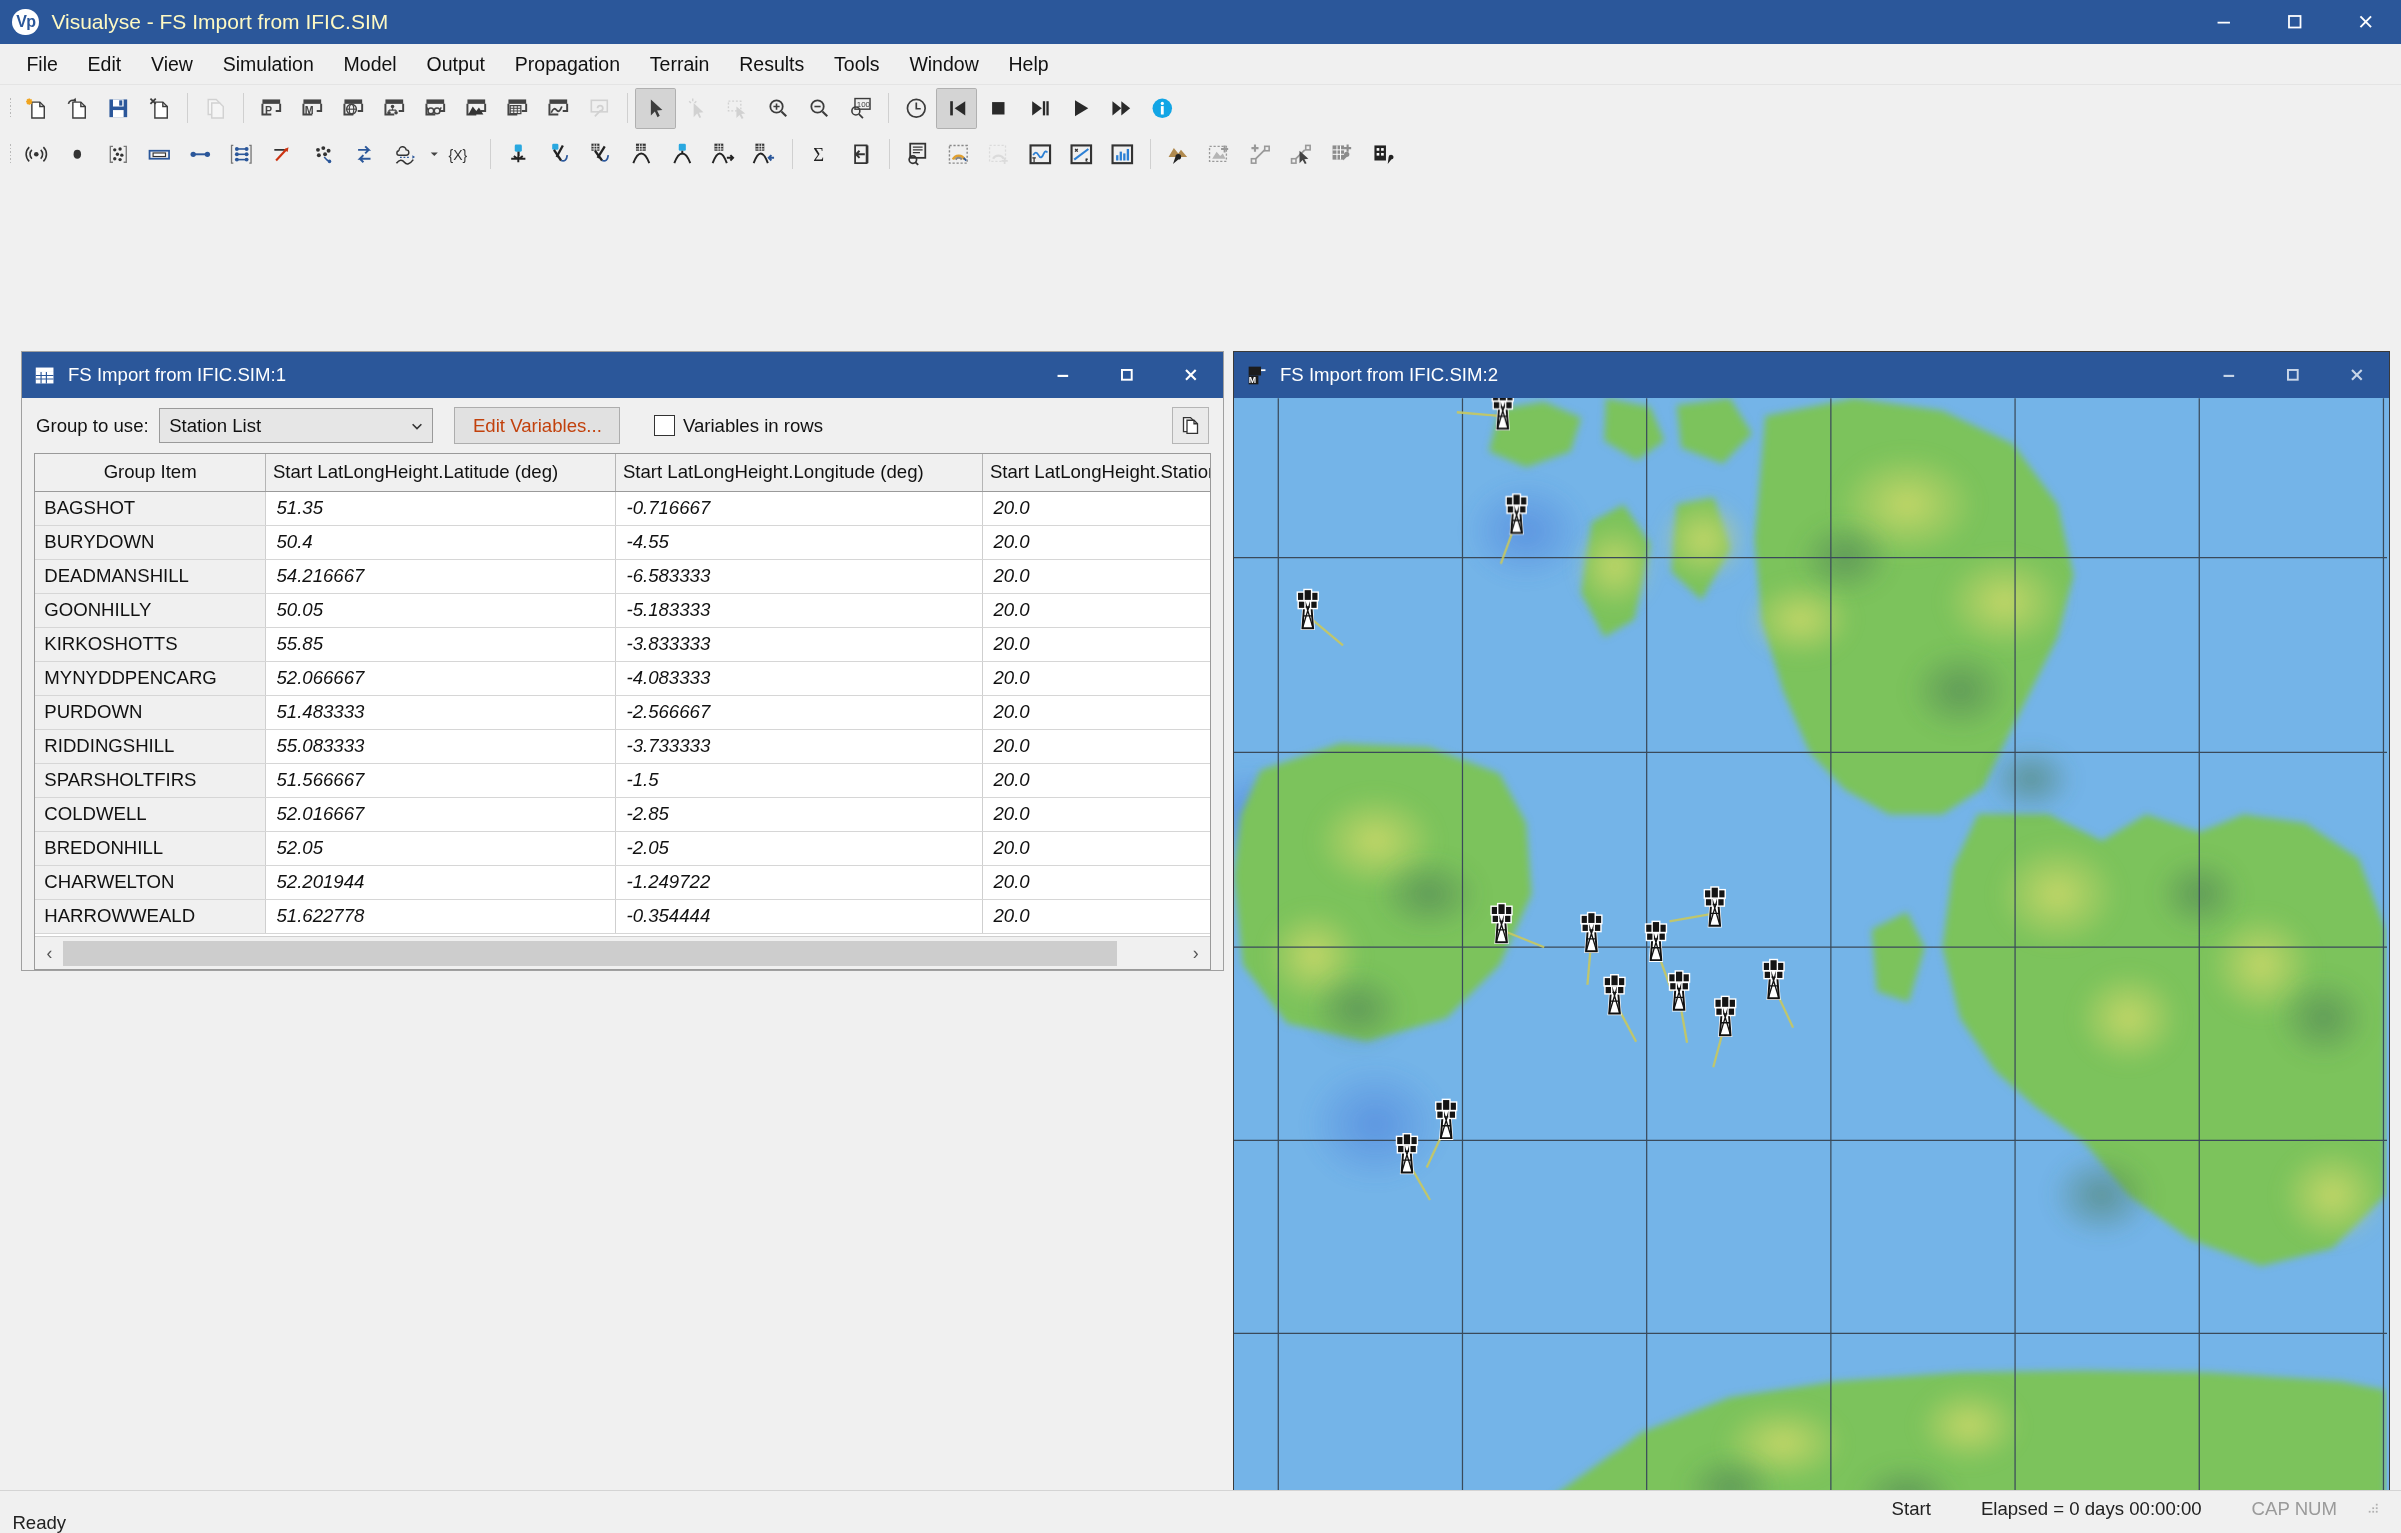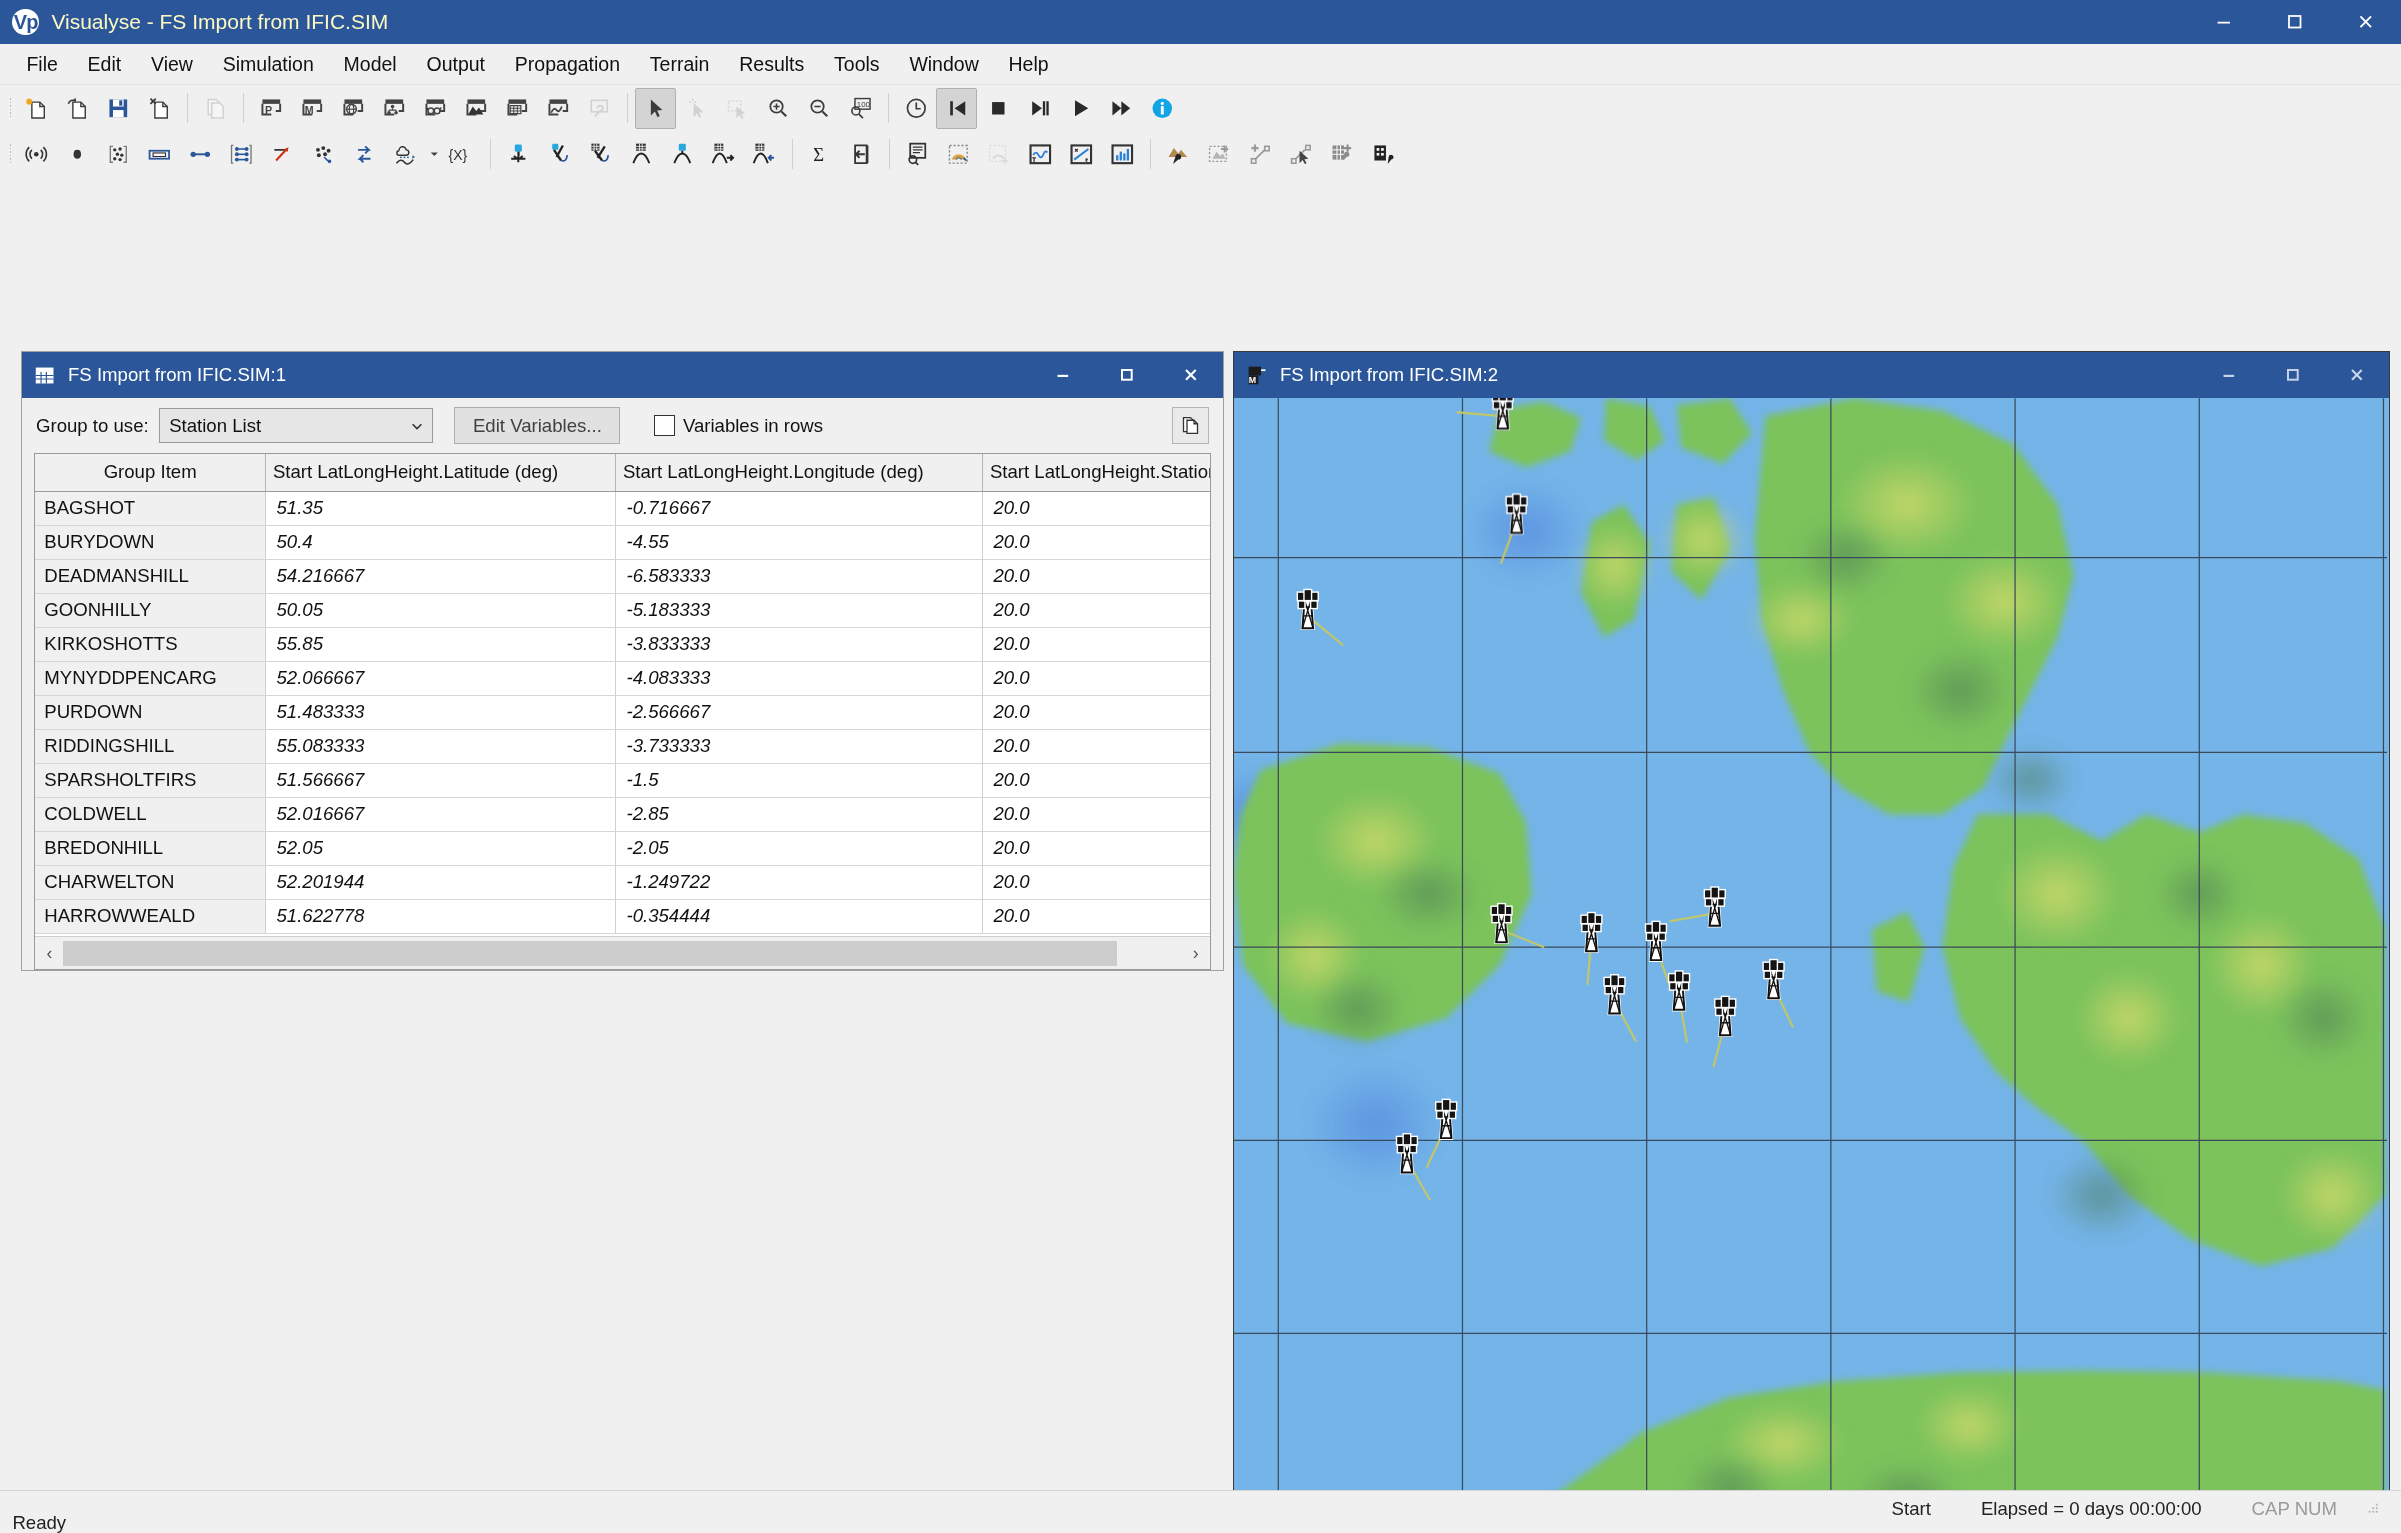--- a/index.html
+++ b/index.html
@@ -14,21 +14,21 @@
   
   .titlebar{
     height:44px;background:#2b579a;display:flex;align-items:center;
     flex:0 0 44px;position:relative;
   }
   .app-logo{
     width:26.6px;height:26.6px;margin-left:12.4px;border-radius:50%;
     background:#ffffff;position:relative;flex:0 0 26.6px;
     display:flex;align-items:center;justify-content:center;
   }
-  .app-logo .vp{font-size:20px;font-weight:bold;color:#2b579a;line-height:1;letter-spacing:-0.9px;}
+  .app-logo .vp{font-size:16px;font-weight:bold;color:#2b579a;line-height:1;letter-spacing:-0.9px;}
   .title-text{color:#fef9c3;font-size:21px;margin-left:12.4px;white-space:nowrap;}
   .win-btns{position:absolute;right:0;top:0;height:44px;display:flex;}
   .win-btn{width:71px;height:44px;display:flex;align-items:center;justify-content:center;}
   .win-btn svg{display:block;}
 
   
   .menubar{
     height:40px;flex:0 0 40px;background:#f0f0f0;display:flex;align-items:center;
     padding-left:12.4px;border-bottom:0.9px solid #e4e4e4;
   }
@@ -76,21 +76,21 @@
   .tw-label{font-size:18.6px;color:#111;margin-right:10.6px;white-space:nowrap;}
   .combo{
     width:274px;height:35px;background:#e6e6e6;border:0.9px solid #9a9a9a;
     display:flex;align-items:center;padding:0 5.3px 0 8.9px;box-sizing:border-box;
   }
   .combo .val{flex:1 1 auto;font-size:18.6px;color:#111;white-space:nowrap;overflow:hidden;}
   .combo .chev{flex:0 0 19.5px;display:flex;align-items:center;justify-content:center;}
   .btn{
     height:37px;background:#e1e1e1;border:0.9px solid #adadad;
     display:flex;align-items:center;justify-content:center;padding:0 17.7px;
-    font-size:18.6px;color:#404040;margin-left:21px;box-sizing:border-box;white-space:nowrap;
+    font-size:18.6px;color:#c2410c;margin-left:21px;box-sizing:border-box;white-space:nowrap;
   }
   .chkwrap{display:flex;align-items:center;margin-left:34px;}
   .chk{width:20.4px;height:20.4px;border:1.8px solid #333;background:#fff;flex:0 0 20.4px;box-sizing:border-box;}
   .chklab{font-size:18.6px;color:#111;margin-left:8px;white-space:nowrap;}
   .copy-btn{
     position:absolute;right:14px;top:8.9px;width:37px;height:37px;background:#eaeaea;
     border:0.9px solid #b5b5b5;display:flex;align-items:center;justify-content:center;box-sizing:border-box;
   }
 
   .grid-outer{

